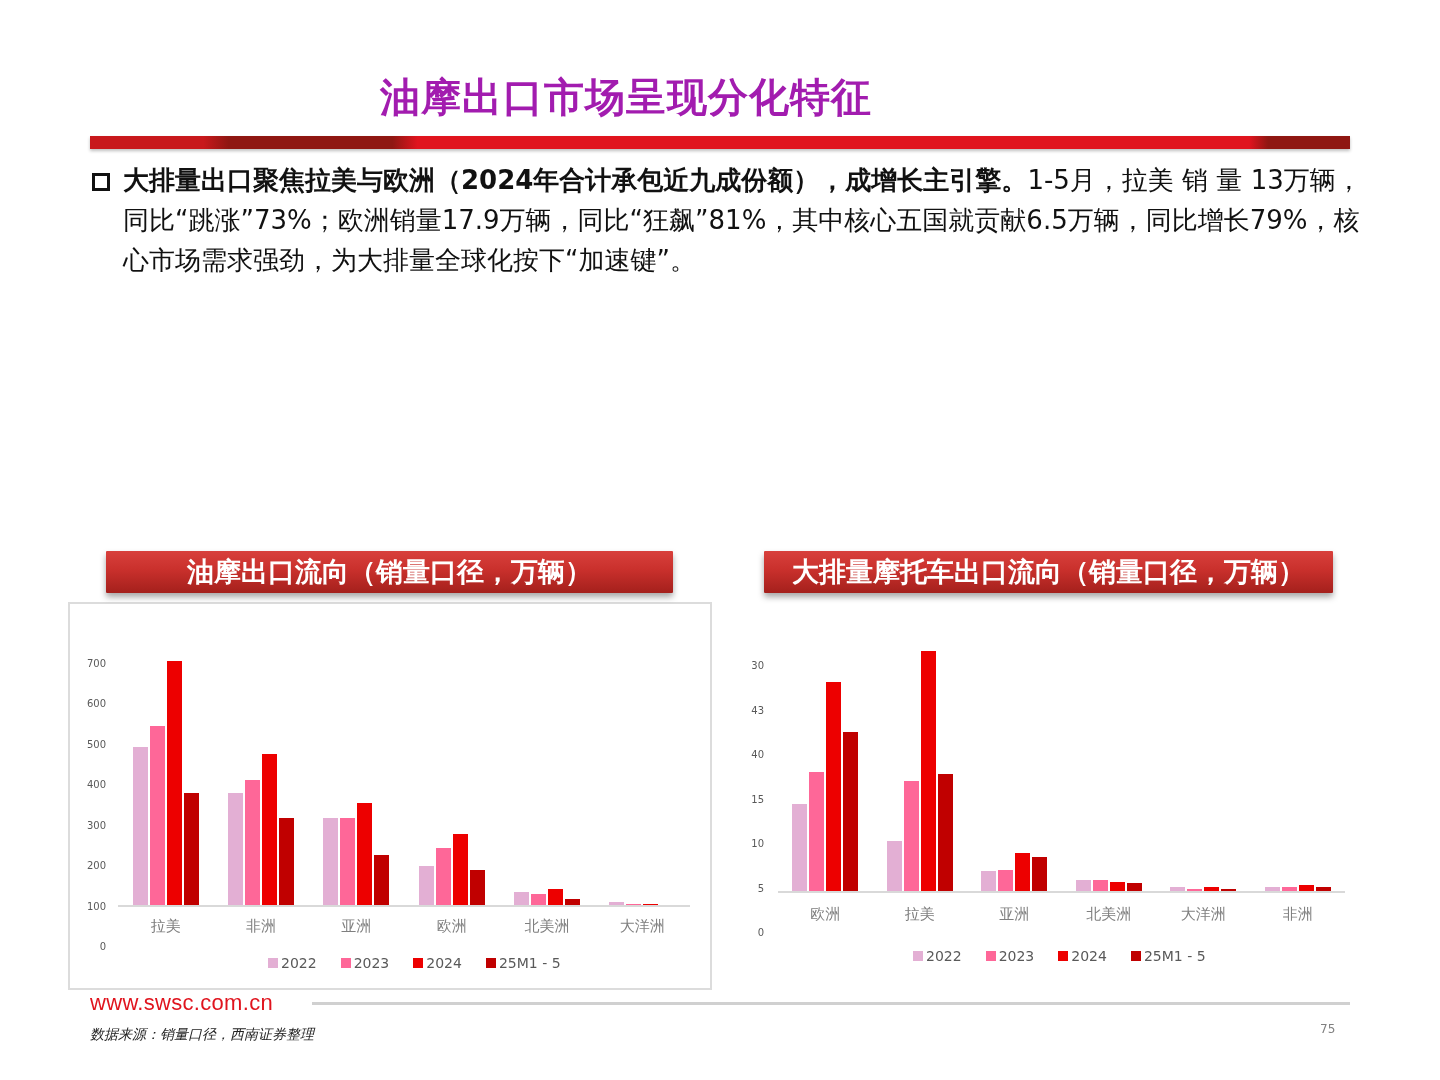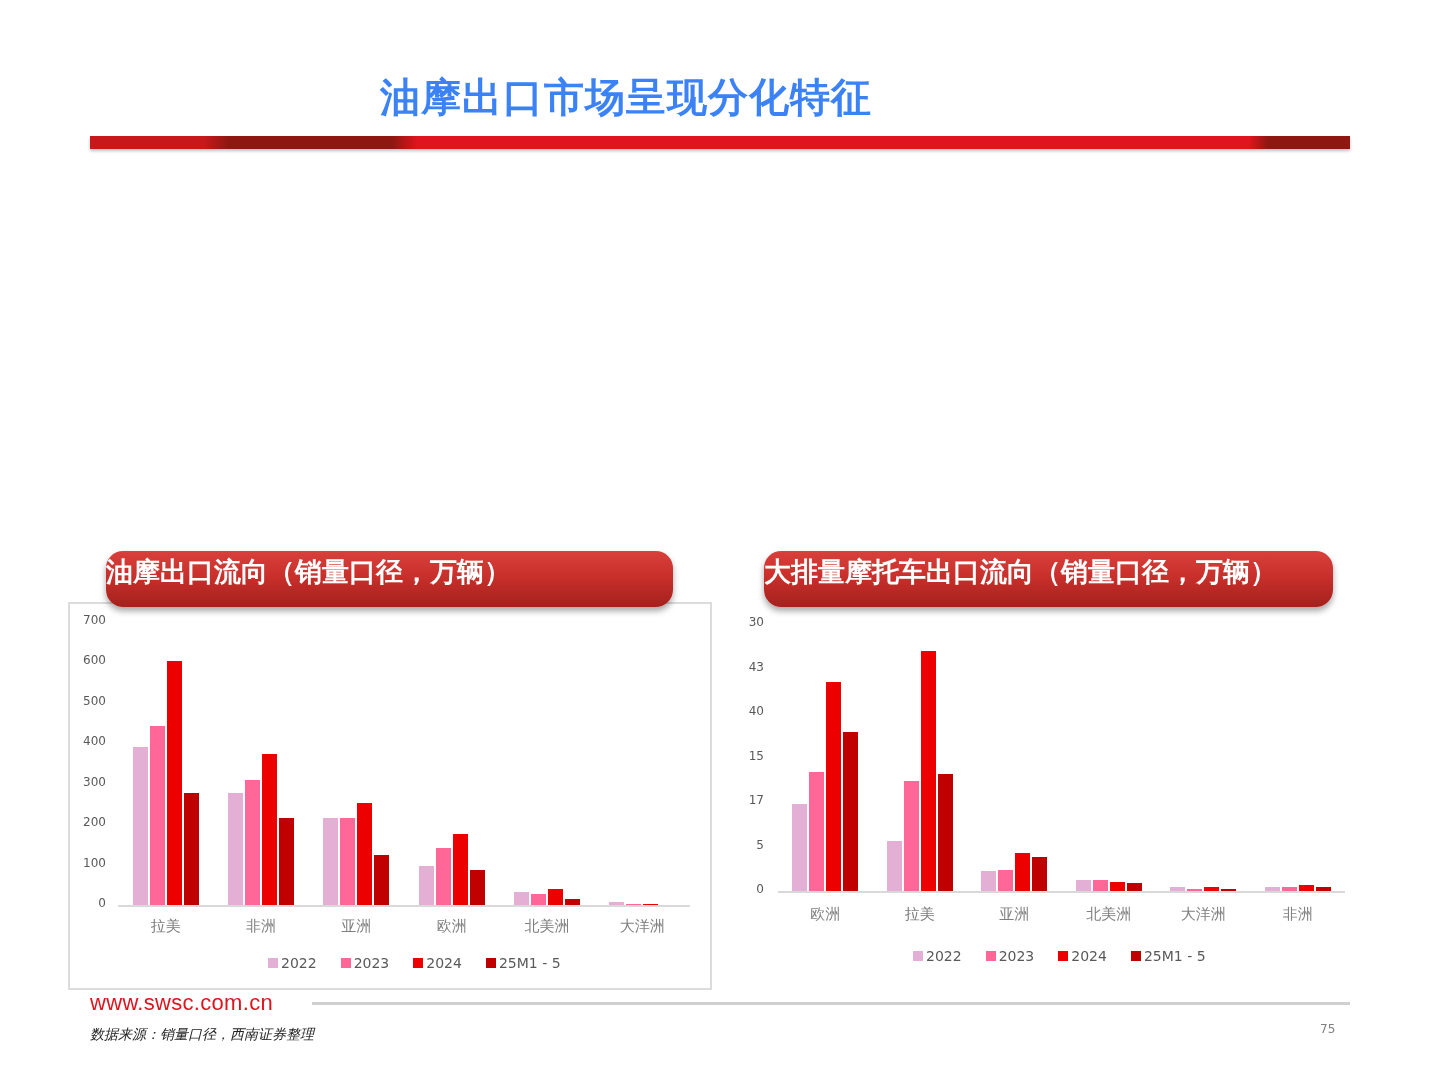--- a/index.html
+++ b/index.html
@@ -1,66 +1,70 @@
 <!DOCTYPE html>
 <html><head>
 <meta charset="utf-8">
 <style>
   * { box-sizing: border-box; margin: 0; padding: 0; }
   html, body { width: 1440px; height: 1080px; background: #ffffff; overflow: hidden; }
   body { position: relative; font-family: "DejaVu Sans", "Liberation Sans", sans-serif; color: #111; }
 
   .page-title {
     position: absolute; left: 0; top: 70px; width: 1252px; text-align: center;
-    font-size: 40px; font-weight: bold; letter-spacing: 1px; color: #3b82f6;
+    font-size: 40px; font-weight: bold; letter-spacing: 1px; color: #a21caf;
   }
   .title-bar {
     position: absolute; left: 90px; top: 136px; width: 1260px; height: 13px;
     background: linear-gradient(90deg, #c8181c 0%, #c8181c 9%, #8f1712 11%, #8f1712 24%, #e0141e 26%, #e0141e 92%, #8f1712 93.5%, #8f1712 100%);
     box-shadow: 0 2px 3px rgba(0,0,0,0.25);
   }
 
   .bullets { position: absolute; left: 90px; top: 160px; width: 1275px; }
   .bullet { position: relative; padding-left: 33px; font-size: 26px; line-height: 40px; color: #111; margin-bottom: 12px; }
   .bullet .box {
     position: absolute; left: 2px; top: 13px; width: 18px; height: 18px;
     border: 3px solid #111; background: #fff;
   }
   .bullet .lead { font-weight: bold; }
 
   .chart-banner {
-    position: absolute; height: 56px; border-radius: 17px;
+    position: absolute; height: 42px; border-radius: 1px;
     background: linear-gradient(180deg, #d8403c 0%, #c9302c 45%, #a4201c 100%);
     box-shadow: 0 4px 6px rgba(0,0,0,0.35);
-    color: #fff; font-weight: bold; font-size: 27px; text-align: left; line-height: 42px;
+    color: #fff; font-weight: bold; font-size: 27px; text-align: center; line-height: 42px;
   }
   .chart-frame { position: absolute; border: 2px solid #dcdcdc; background: #fff; }
 
   .chart { position: absolute; }
   .chart .axis-line { position: absolute; height: 2px; background: #d9d9d9; }
-  .chart .ytick { position: absolute; font-size: 12px; color: #595959; text-align: right; width: 36px; }
+  .chart .ytick { position: absolute; font-size: 10px; color: #595959; text-align: right; width: 36px; margin-top: 45px; }
   .chart .xcat { position: absolute; font-family: "DejaVu Serif", serif; font-size: 15px; color: #7f7f7f; text-align: center; }
   .chart .bar { position: absolute; }
 
   .legend { position: absolute; display: flex; gap: 24px; font-size: 14px; color: #595959; align-items: center; }
   .legend .li { display: flex; align-items: center; gap: 3px; }
   .legend .sw { width: 10px; height: 10px; display: inline-block; }
 
   .footer-url { position: absolute; left: 90px; top: 990px; font-size: 22px; color: #e0141e; font-family: "Liberation Sans", sans-serif; letter-spacing: 0.3px; }
   .footer-line { position: absolute; left: 312px; top: 1002px; width: 1038px; height: 3px; background: #d0d0d0; }
   .footer-source { position: absolute; left: 90px; top: 1026px; font-size: 14px; font-style: italic; color: #222; font-family: "DejaVu Serif", serif; }
   .page-number { position: absolute; left: 1320px; top: 1022px; font-size: 12px; color: #808080; }
 </style>
 </head>
 <body>
 
 <div class="page-title">油摩出口市场呈现分化特征</div>
 <div class="title-bar"></div>
 
 <div class="bullets">
+  <div class="bullet">
+    <span class="box"></span>
+    <span class="lead">大排量出口聚焦拉美与欧洲（2024年合计承包近九成份额），成增长主引擎。</span><span>1-5月，拉美 销 量 13万辆，同比“跳涨”73%；欧洲销量17.9万辆，同比“狂飙”81%，其中核心五国就贡献6.5万辆，同比增长79%，核心市场需求强劲，为大排量全球化按下“加速键”。</span>
+  </div>
 </div>
 
 <div class="chart-frame" style="left:68px; top:602px; width:644px; height:388px;"></div>
 <div class="chart-banner" style="left:106px; top:551px; width:567px;">油摩出口流向（销量口径，万辆）</div>
 <div class="chart" id="chart1" style="left:0; top:0;">
     <div class="ytick" style="left: 70px; top: 896px;">0</div>
     <div class="ytick" style="left: 70px; top: 855.571px;">100</div>
     <div class="ytick" style="left: 70px; top: 815.143px;">200</div>
     <div class="ytick" style="left: 70px; top: 774.714px;">300</div>
     <div class="ytick" style="left: 70px; top: 734.286px;">400</div>
@@ -114,21 +118,21 @@
     <span class="li">
       <span class="sw" style="background: rgb(192, 0, 0);"></span>
       <span>25M1 - 5</span>
     </span>
   </div>
 
 <div class="chart-banner" style="left:764px; top:551px; width:569px;">大排量摩托车出口流向（销量口径，万辆）</div>
 <div class="chart" id="chart2" style="left:0; top:0;">
     <div class="ytick" style="left: 728px; top: 882px;">0</div>
     <div class="ytick" style="left: 728px; top: 837.5px;">5</div>
-    <div class="ytick" style="left: 728px; top: 793px;">17</div>
+    <div class="ytick" style="left: 728px; top: 793px;">10</div>
     <div class="ytick" style="left: 728px; top: 748.5px;">15</div>
     <div class="ytick" style="left: 728px; top: 704px;">40</div>
     <div class="ytick" style="left: 728px; top: 659.5px;">43</div>
     <div class="ytick" style="left: 728px; top: 615px;">30</div>
     <div class="axis-line" style="left: 778px; top: 891px; width: 567px;"></div>
     <div class="bar" style="left: 792.25px; top: 803.78px; width: 15px; height: 87.22px; background: rgb(227, 175, 212);"></div>
     <div class="bar" style="left: 809.25px; top: 771.74px; width: 15px; height: 119.26px; background: rgb(254, 103, 152);"></div>
     <div class="bar" style="left: 826.25px; top: 681.85px; width: 15px; height: 209.15px; background: rgb(237, 0, 0);"></div>
     <div class="bar" style="left: 843.25px; top: 731.69px; width: 15px; height: 159.31px; background: rgb(192, 0, 0);"></div>
     <div class="xcat" style="left: 785.25px; width: 80px; top: 905px;">欧洲</div>

